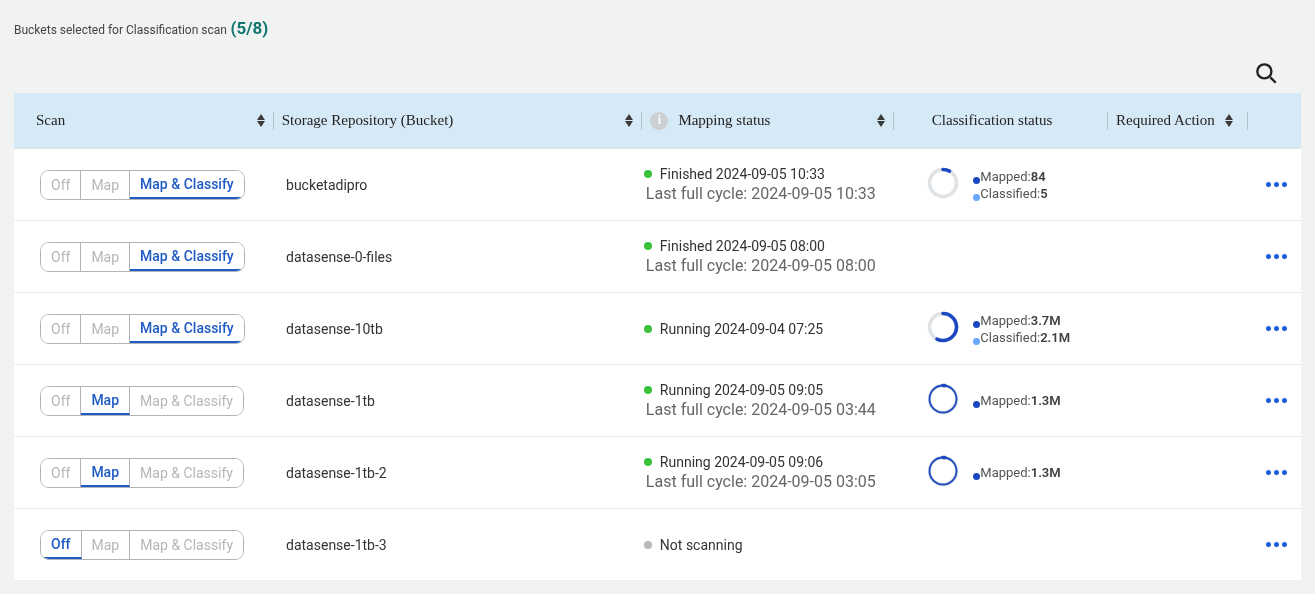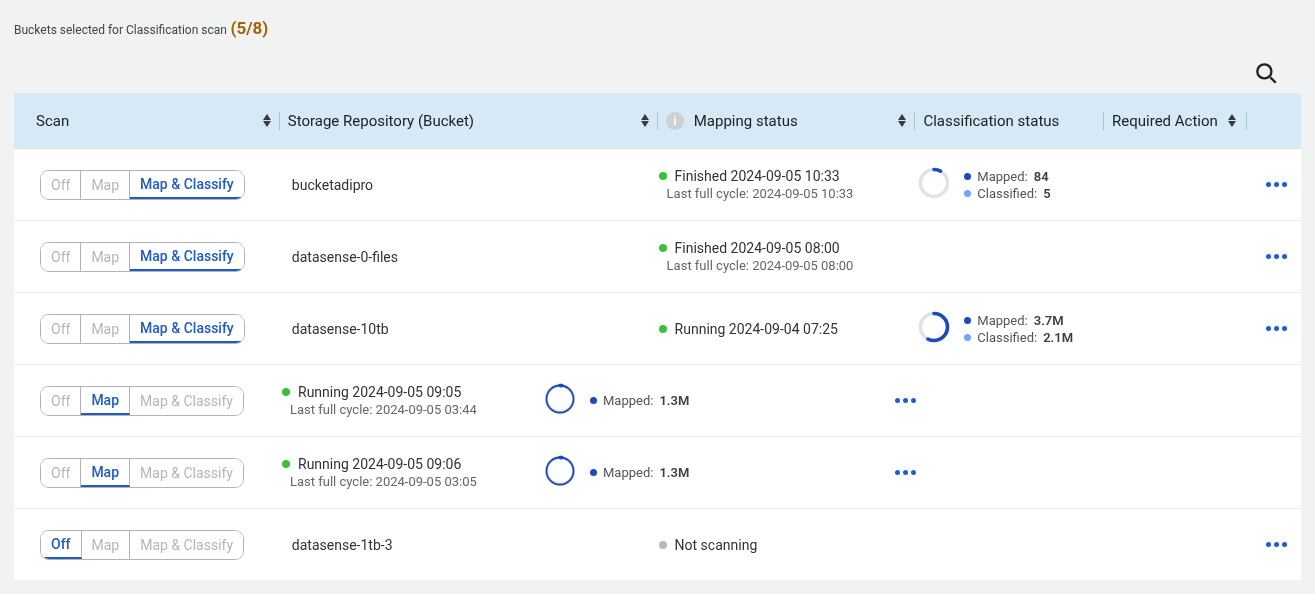--- a/index.html
+++ b/index.html
@@ -7,44 +7,45 @@
     margin: 0;
     font-family: -apple-system, BlinkMacSystemFont, "Segoe UI", Roboto, sans-serif;
     background: #f1f2f2;
     color: #333;
     font-size: 14px;
     width: 1315px;
   }
   .page { padding: 18px 14px 0 14px; }
   .title-row { margin-bottom: 18px; }
   .title-text { font-size: 12px; color: #444; }
-  .title-count { font-size: 17px; font-weight: 700; color: #a16207; }
+  .title-count { font-size: 17px; font-weight: 700; color: #0f766e; }
   .toolbar { display:flex; justify-content:flex-end; padding: 4px 22px 4px 0; }
   .search-icon { cursor:pointer; }
 
   .table { background:#fff; border: 0; overflow:hidden; }
   .thead {
     background:#d6e9f6;
     display:flex;
     align-items:center;
     padding: 8px 14px;
     height: 56px;
     border-bottom: 1px solid #e4e4e4;
     font-size: 15px;
     color:#222;
+    font-family:Liberation Serif, serif;
   }
   .th { display:flex; align-items:center; position:relative; padding: 0 8px; gap:6px; }
   .th-divider { width:1px; height:18px; background:#9aa; opacity:.6; }
   .sorter { display:inline-flex; flex-direction:column; line-height:0; gap:1px; }
   .sorter svg { display:block; }
 
   .col-scan { width: 254px; }
   .col-repo { width: 382px; }
   .col-map  { width: 260px; }
-  .col-class{ width: 190px; }
+  .col-class{ width: 190px; margin-left: 30px; }
   .col-req  { width: 144px; }
   .col-mbox { width: 40px; text-align:right;}
 
   .info-icon { display:inline-flex; align-items:center; justify-content:center; width:18px; height:18px; border-radius:50%; background:#cdd0d2; color:#fff; font-size:12px; font-weight:700; margin-right:4px;}
 
   .row {
     display:flex;
     align-items:center;
     padding: 14px;
     border-bottom: 1px solid #eceeef;
@@ -72,29 +73,29 @@
   .seg button.active {
     color:#1d5bc6;
     border-bottom:2px solid #1d5bc6;
     font-weight:500;
     background:#fff;
   }
   .seg button.inactive { color:#b3b6b8; }
 
   .map-status { display:flex; flex-direction:column; gap:2px; }
   .map-line1 { display:flex; align-items:center; gap:8px; color:#333; }
-  .map-line2 { color:#666; font-size:13px; margin-left:8px; }
+  .map-line2 { color:#666; font-size:16px; margin-left:2px; }
   .dot { width:8px; height:8px; border-radius:50%; display:inline-block; }
   .dot-green { background:#3cc13b; }
   .dot-grey  { background:#b7b9bb; }
 
   .class-cell { display:flex; align-items:center; gap:12px; }
   .donut { width:36px; height:36px; }
   .class-lines { display:flex; flex-direction:column; gap:2px; font-size:13px; }
-  .class-line { display:flex; align-items:center; gap:6px; }
+  .class-line { display:flex; align-items:flex-end; gap:0; }
   .class-label { color:#555; }
   .class-val { font-weight:600; color:#404040; min-width:28px;}
   .bullet { width:7px; height:7px; border-radius:50%; display:inline-block;}
   .bullet-dark { background:#1c49c1; }
   .bullet-light{ background:#6aa8ff; }
 
   .kebab { display:inline-flex; gap:3px; cursor:pointer; }
   .kebab span { width:5px; height:5px; border-radius:50%; background:#1a5dd6; display:inline-block;}
 
   .req-sort { margin-left:4px;}
@@ -310,20 +311,23 @@
     </div>
   </div>
         <div class="row">
     <div class="col-scan" style="padding-left:12px;">
       <div class="seg">
         <button class="inactive">Off</button>
         <button class="active">Map</button>
         <button class="inactive">Map &amp; Classify</button>
       </div>
     </div>
+    <div class="col-repo" style="padding-left:12px;">
+      <span>datasense-1tb</span>
+    </div>
     <div class="col-map">
       <div class="map-status">
               <div class="map-line1">
       <span class="dot dot-green"></span>
       <span>Running 2024-09-05 09:05</span>
     </div>
               <div class="map-line2">Last full cycle: 2024-09-05 03:44</div>
             </div>
     </div>
     <div class="col-class">
@@ -352,20 +356,23 @@
     </div>
   </div>
         <div class="row">
     <div class="col-scan" style="padding-left:12px;">
       <div class="seg">
         <button class="inactive">Off</button>
         <button class="active">Map</button>
         <button class="inactive">Map &amp; Classify</button>
       </div>
     </div>
+    <div class="col-repo" style="padding-left:12px;">
+      <span>datasense-1tb-2</span>
+    </div>
     <div class="col-map">
       <div class="map-status">
               <div class="map-line1">
       <span class="dot dot-green"></span>
       <span>Running 2024-09-05 09:06</span>
     </div>
               <div class="map-line2">Last full cycle: 2024-09-05 03:05</div>
             </div>
     </div>
     <div class="col-class">

